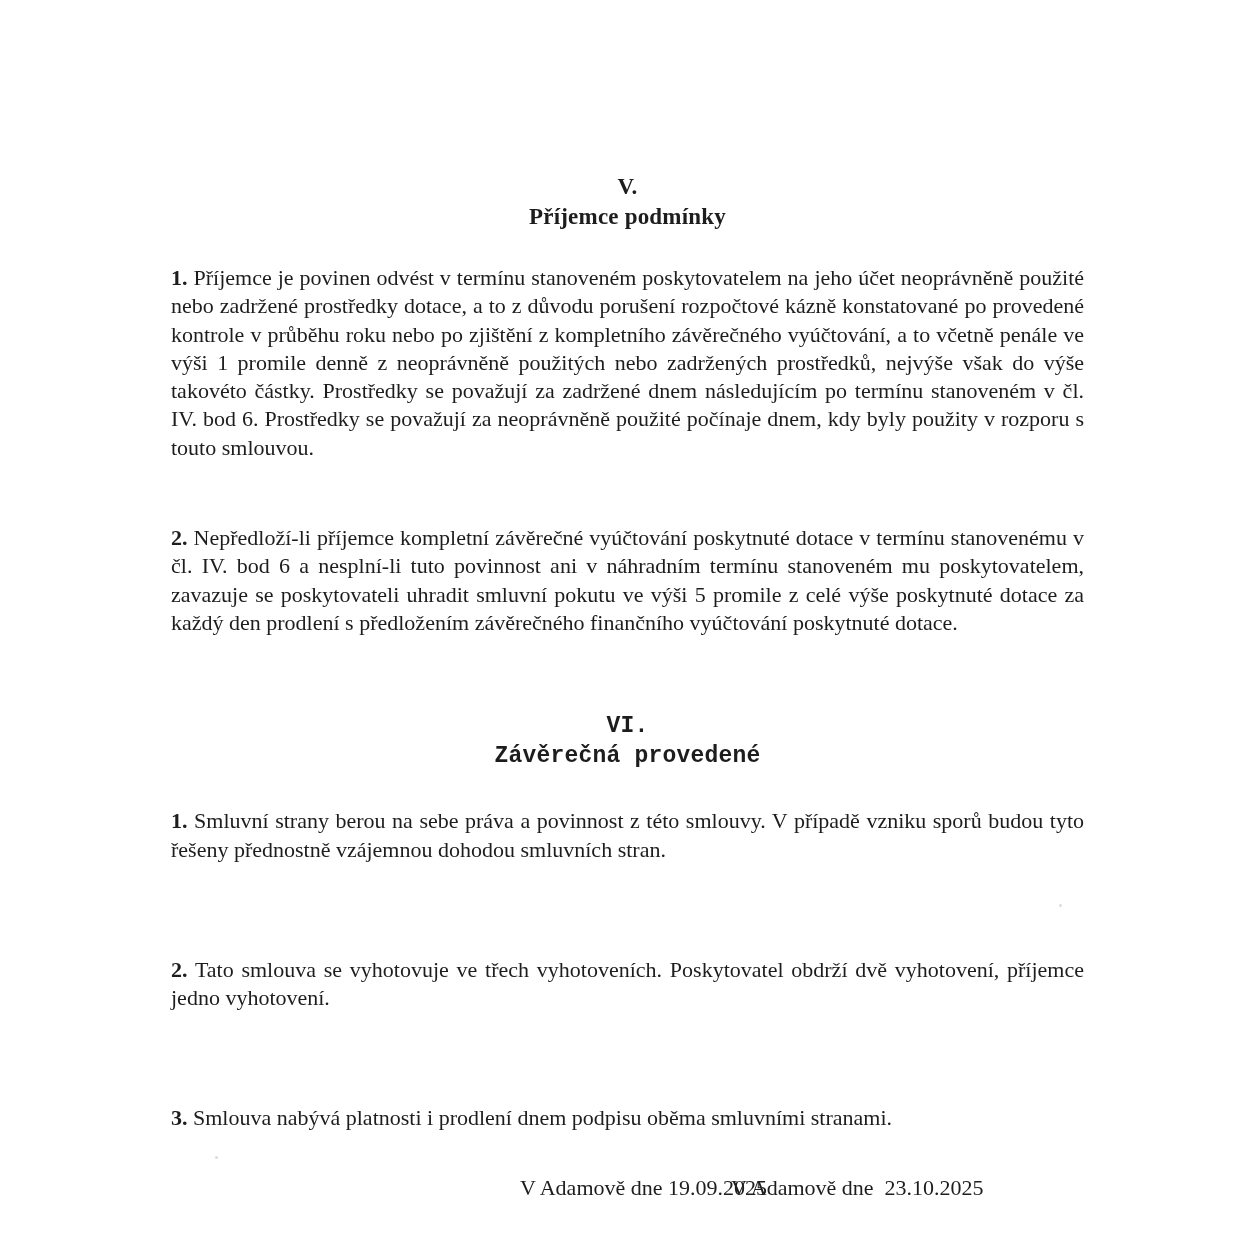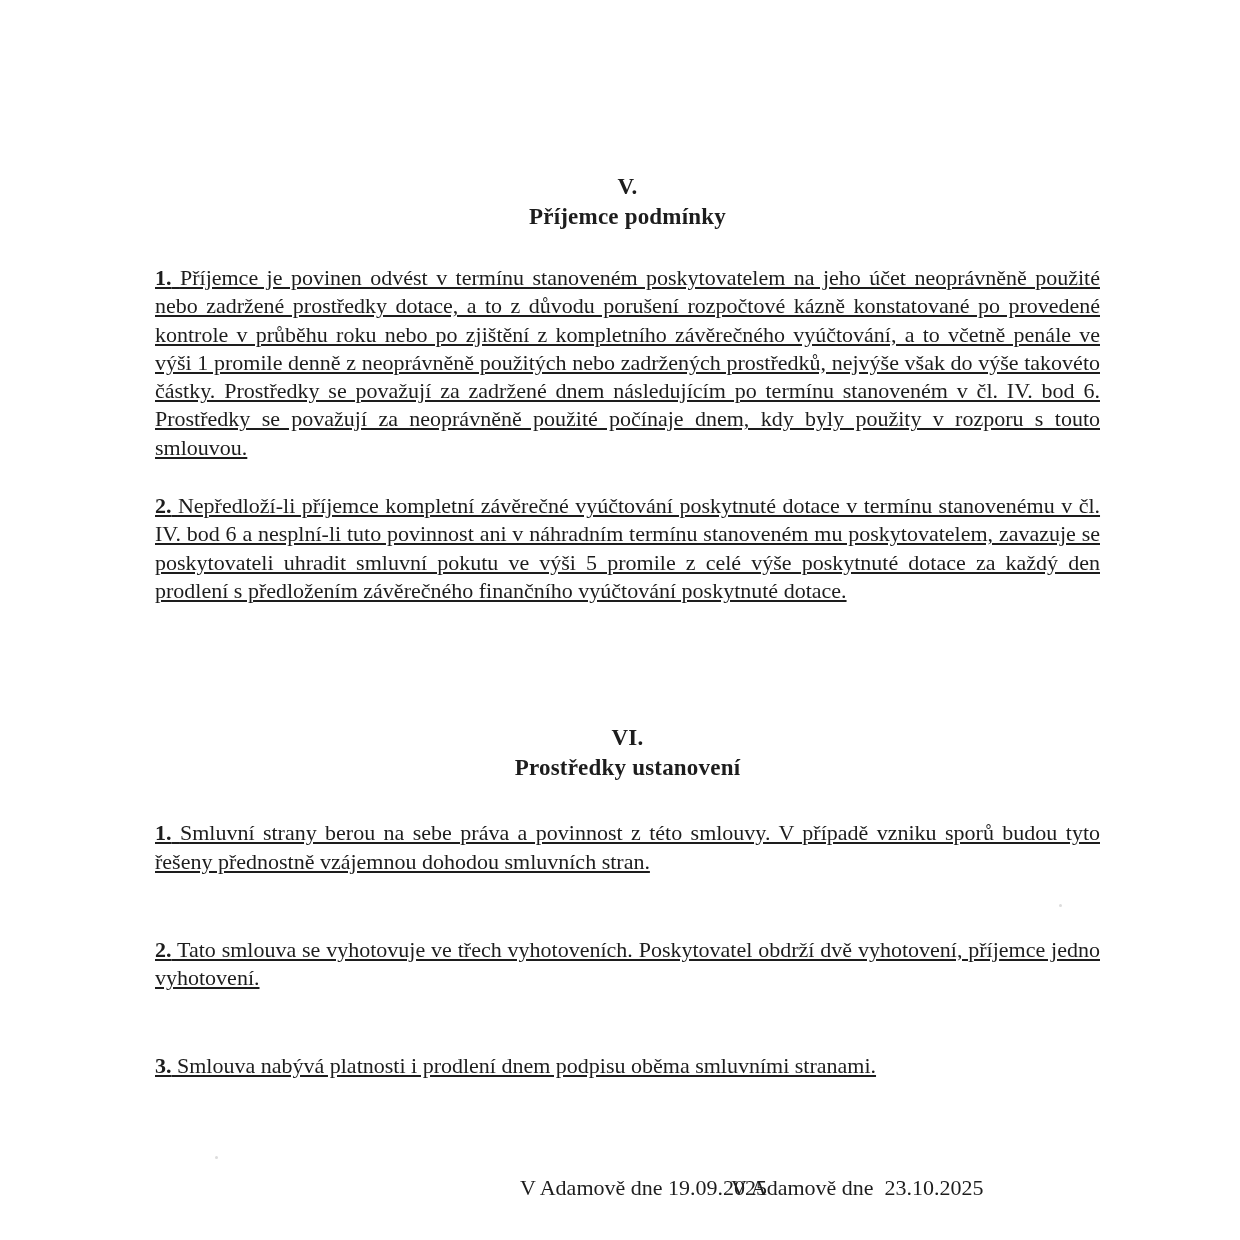--- a/index.html
+++ b/index.html
@@ -22,27 +22,26 @@
     padding: 172px 140px 0 155px;
   }
   .sec-head {
     text-align: center;
     font-weight: bold;
     font-size: 23px;
     line-height: 30px;
     letter-spacing: 0.2px;
   }
   .sec-head-1 { margin-bottom: 32px; }
-  .sec-head-2 { margin-top: 118px; margin-bottom: 36px; }
+  .sec-head-2 { margin-top: 74px; margin-bottom: 36px; font-family: Liberation Mono, monospace; }
   .para {
     font-size: 22px;
     line-height: 28.3px;
     text-align: justify;
-    margin: 0;
-    text-decoration: underline;
+    margin: 16px;
   }
   .para .pnum {
     font-weight: bold;
   }
   .gap-30 { height: 30px; }
   .gap-60 { height: 60px; }
   .dates {
     position: absolute;
     left: 171px;
     top: 1174px;
@@ -80,21 +79,21 @@
   </div>
 
   <p class="para"><span class="pnum">1.</span> <span>Příjemce je povinen odvést v termínu stanoveném poskytovatelem na jeho účet neoprávněně použité nebo zadržené prostředky dotace, a to z důvodu porušení rozpočtové kázně konstatované po provedené kontrole v průběhu roku nebo po zjištění z kompletního závěrečného vyúčtování, a to včetně penále ve výši 1 promile denně z neoprávněně použitých nebo zadržených prostředků, nejvýše však do výše takovéto částky. Prostředky se považují za zadržené dnem následujícím po termínu stanoveném v čl. IV. bod 6. Prostředky se považují za neoprávněně použité počínaje dnem, kdy byly použity v rozporu s touto smlouvou.</span></p>
 
   <div class="gap-30"></div>
 
   <p class="para"><span class="pnum">2.</span> <span>Nepředloží-li příjemce kompletní závěrečné vyúčtování poskytnuté dotace v termínu stanovenému v čl. IV. bod 6 a nesplní-li tuto povinnost ani v náhradním termínu stanoveném mu poskytovatelem, zavazuje se poskytovateli uhradit smluvní pokutu ve výši 5 promile z celé výše poskytnuté dotace za každý den prodlení s předložením závěrečného finančního vyúčtování poskytnuté dotace.</span></p>
 
   <div class="sec-head sec-head-2">
     <div>VI.</div>
-    <div>Prostředky ustanovení</div>
+    <div>Závěrečná provedené</div>
   </div>
 
   <p class="para"><span class="pnum">1.</span> <span>Smluvní strany berou na sebe práva a povinnost z této smlouvy. V případě vzniku sporů budou tyto řešeny přednostně vzájemnou dohodou smluvních stran.</span></p>
 
   <div class="gap-60"></div>
 
   <p class="para"><span class="pnum">2.</span> <span>Tato smlouva se vyhotovuje ve třech vyhotoveních. Poskytovatel obdrží dvě vyhotovení, příjemce jedno vyhotovení.</span></p>
 
   <div class="gap-60"></div>
 

